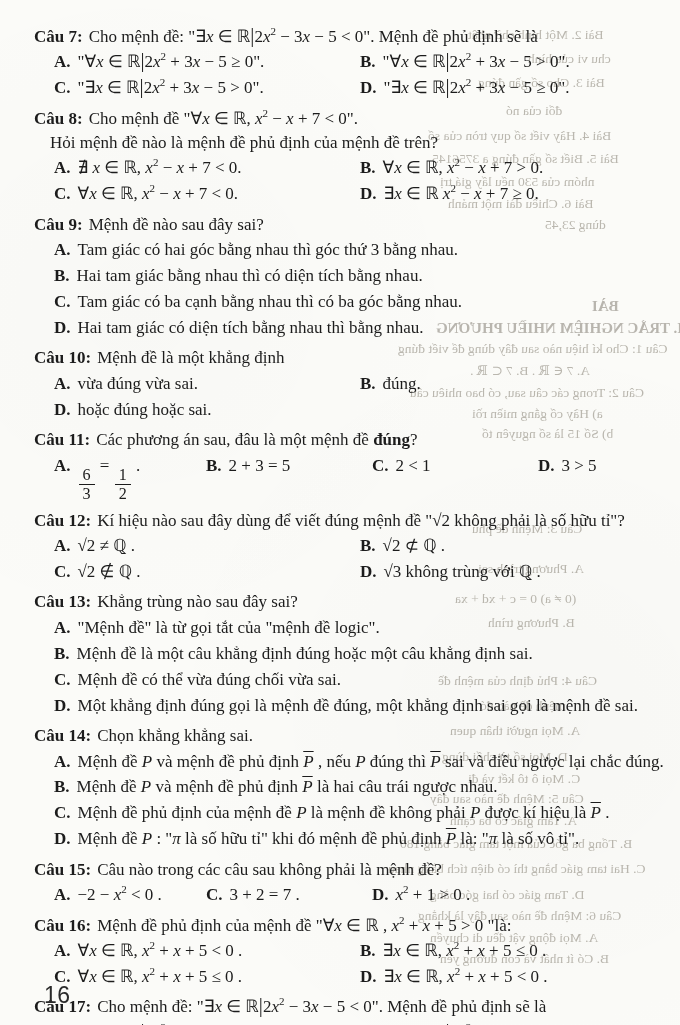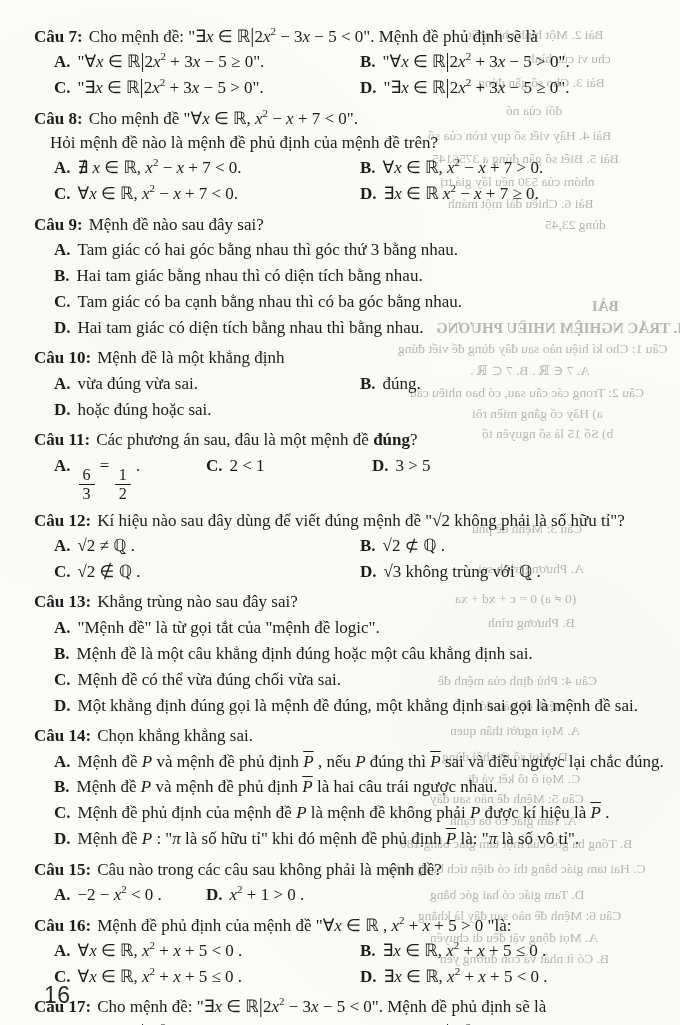--- a/index.html
+++ b/index.html
@@ -190,20 +190,23 @@
   <div class="option">
     <b class="okey">A.</b><span class="otext"><span class="frac">
                 <span class="fn">6</span>
                 <span class="fd">3</span>
               </span> = <span class="frac">
                 <span class="fn">1</span>
                 <span class="fd">2</span>
               </span> .</span>
   </div>
 
+  <div class="option">
+    <b class="okey">B.</b><span class="otext">2 + 3 = 5</span>
+  </div>
 
   <div class="option">
     <b class="okey">C.</b><span class="otext">2 &lt; 1</span>
   </div>
 
   <div class="option">
     <b class="okey">D.</b><span class="otext">3 &gt; 5</span>
   </div>
 </div>
   </section>
@@ -284,20 +287,23 @@
     <div class="stem">
       <b class="qlabel">Câu 15:</b><span class="stem-text">Câu nào trong các câu sau không phải là mệnh đề?</span>
     </div>
 
     <div class="options layout-4col">
   <div class="option">
     <b class="okey">A.</b><span class="otext">−2 − <i>x</i><sup>2</sup> &lt; 0 .</span>
   </div>
 
 
+  <div class="option">
+    <b class="okey">C.</b><span class="otext">3 + 2 = 7 .</span>
+  </div>
 
   <div class="option">
     <b class="okey">D.</b><span class="otext"><i>x</i><sup>2</sup> + 1 &gt; 0 .</span>
   </div>
 </div>
   </section>
 
   <section class="question">
     <div class="stem">
       <b class="qlabel">Câu 16:</b><span class="stem-text">Mệnh đề phủ định của mệnh đề "∀<i>x</i> ∈ ℝ , <i>x</i><sup>2</sup> + <i>x</i> + 5 &gt; 0  "là:</span>

